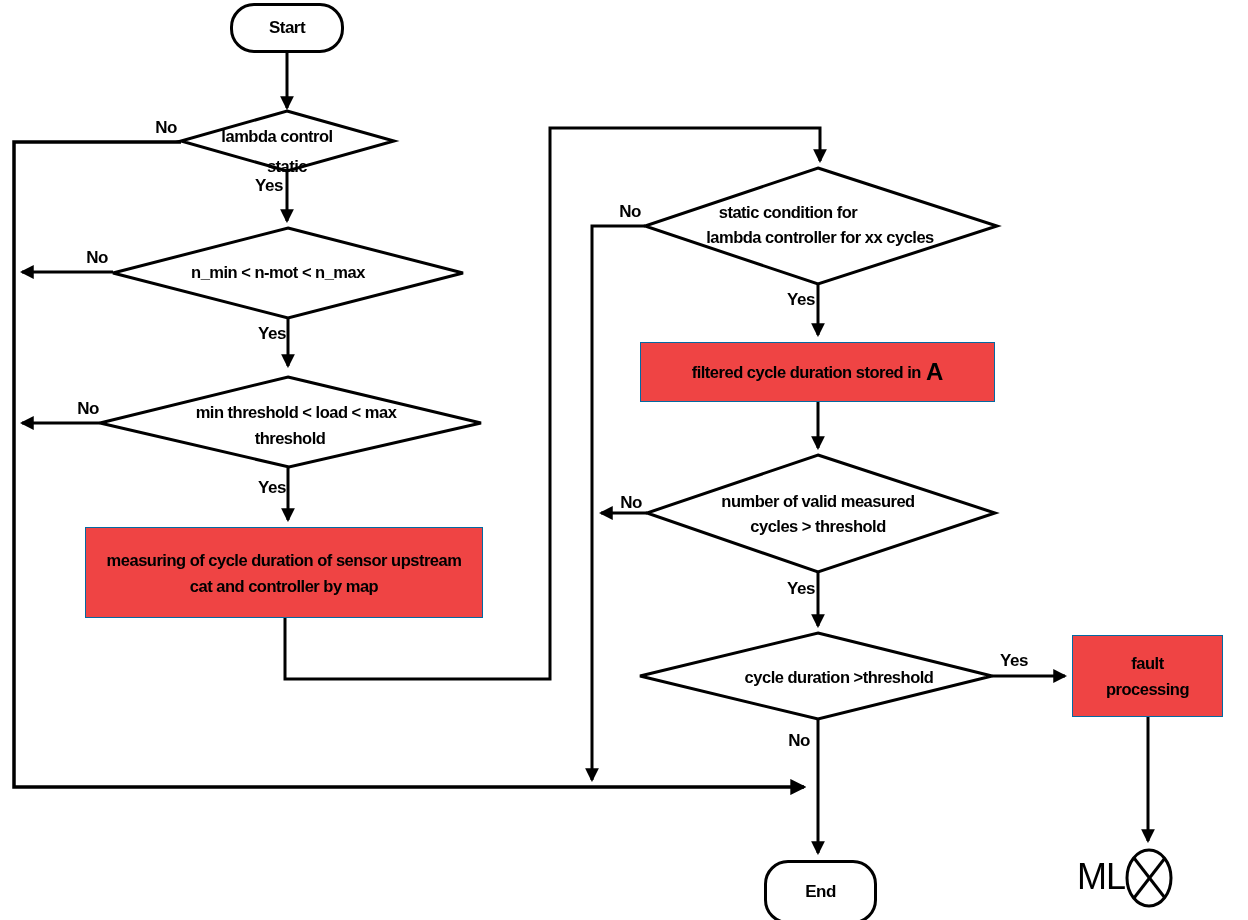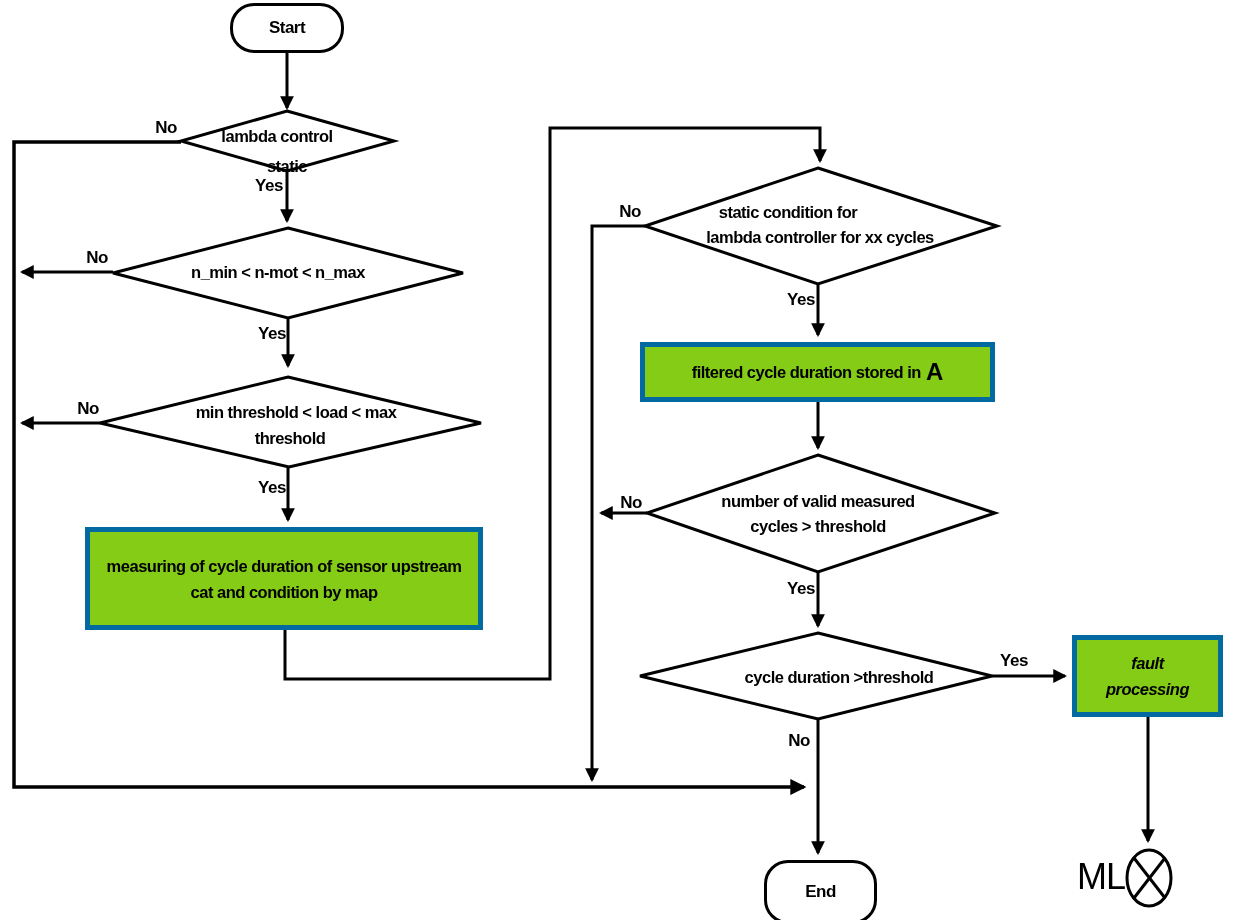--- a/index.html
+++ b/index.html
@@ -35,22 +35,22 @@
     align-items: center;
     justify-content: center;
     font-size: 17px;
     font-weight: 700;
     letter-spacing: -0.5px;
   }
   .process {
     position: absolute;
     z-index: 2;
     box-sizing: border-box;
-    border: 5px solid #0369a1;
-    background: #84cc16;
+    border: 1px solid #0369a1;
+    background: #ef4444;
     display: flex;
     flex-direction: column;
     align-items: center;
     justify-content: center;
     text-align: center;
     font-size: 16.5px;
     font-weight: 700;
     letter-spacing: -0.5px;
     line-height: 26px;
   }
@@ -115,31 +115,31 @@
   </svg>
 
   <div class="terminator" style="left:230px; top:3px; width:114px; height:50px;">
     <span>Start</span>
   </div>
 
   <div class="terminator" style="left:764px; top:860px; width:113px; height:64px;">
     <span>End</span>
   </div>
 
-  <div class="process" style="left:85px; top:527px; width:398px; height:103px;">
+  <div class="process" style="left:85px; top:527px; width:398px; height:91px;">
     <div>measuring of cycle duration of sensor upstream</div>
-    <div>cat and condition by map</div>
+    <div>cat and controller by map</div>
   </div>
 
   <div class="process row" style="left:640px; top:342px; width:355px; height:60px;">
     <span>filtered cycle duration stored in</span>
     <span class="register-a">A</span>
   </div>
 
-  <div class="process" style="left:1072px; top:635px; width:151px; height:82px;font-style:italic;">
+  <div class="process" style="left:1072px; top:635px; width:151px; height:82px;">
     <div>fault</div>
     <div>processing</div>
   </div>
 
   <div class="t" style="left:277px; top:136px;">lambda control</div>
   <div class="t" style="left:287px; top:166px;">static</div>
 
   <div class="t" style="left:278px; top:272px;">n_min &lt; n-mot &lt; n_max</div>
 
   <div class="t" style="left:290px; top:412px;padding-left:12px;">min threshold &lt; load &lt; max</div>

